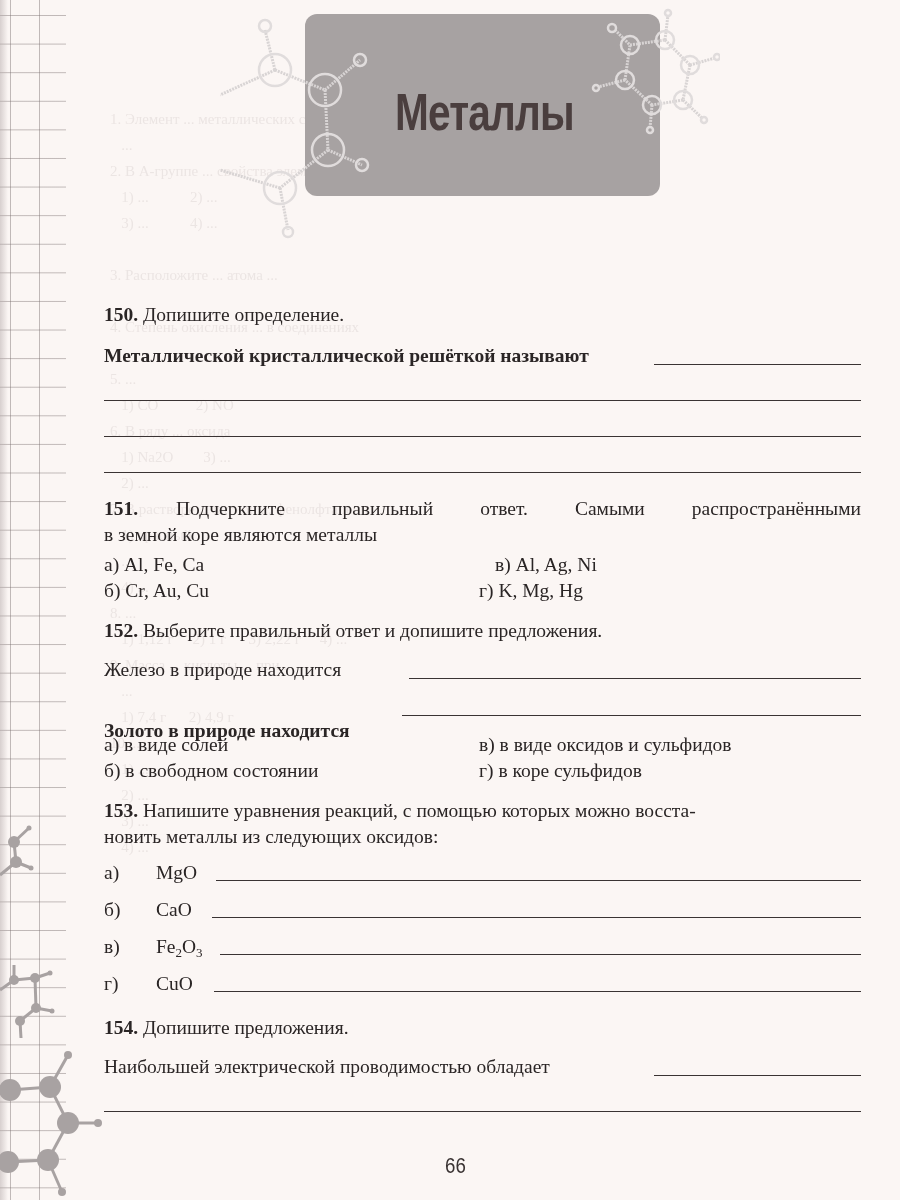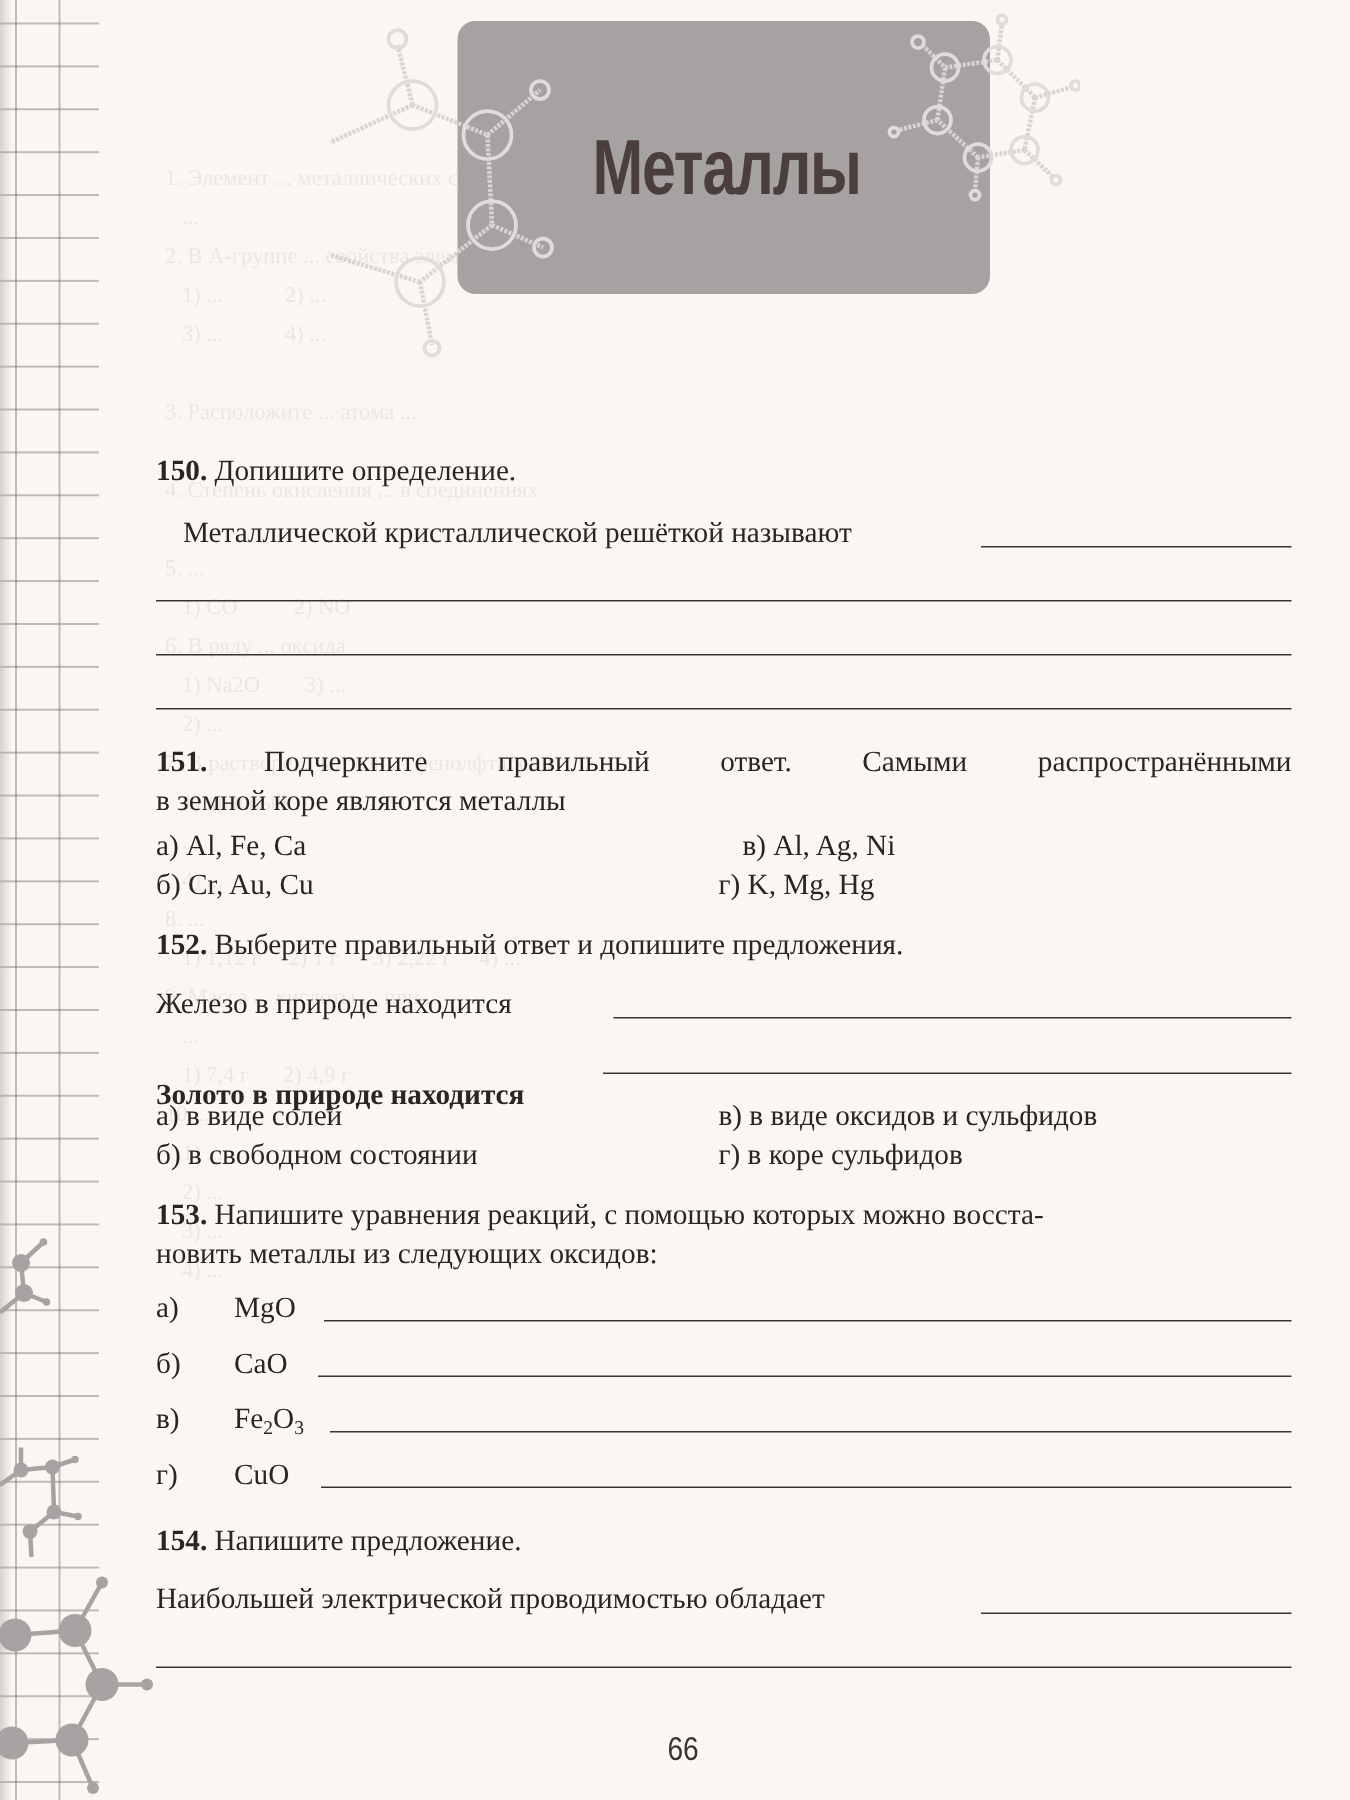--- a/index.html
+++ b/index.html
@@ -186,21 +186,21 @@
   </g>
 </svg>
 <div class="banner-title">Металлы</div>
 
 <div class="content">
 
   <div class="abs" style="top:304px;left:0;">
     <span class="num">150.</span>
     <span>Допишите определение.</span>
   </div>
-  <div class="abs" style="top:345px;left:18px;">Металлической кристаллической решёткой называют</div>
+  <div class="abs" style="top:345px;left:0;font-weight:bold;">Металлической кристаллической решёткой называют</div>
   <div class="line" style="top:364px;left:550px;width:207px;"></div>
   <div class="line" style="top:400px;left:0;width:757px;"></div>
   <div class="line" style="top:436px;left:0;width:757px;"></div>
   <div class="line" style="top:472px;left:0;width:757px;"></div>
 
   <div class="abs" style="top:498px;left:0;width:757px;display:flex;">
     <span class="num">151.</span>&nbsp;
     <span style="text-align:justify;text-align-last:justify;flex:1;word-spacing:12px;margin-left:33px;">Подчеркните правильный ответ. Самыми распространёнными</span>
   </div>
   <div class="abs" style="top:524px;left:0;">в земной коре являются металлы</div>
@@ -239,20 +239,20 @@
   <div class="abs" style="top:936px;left:0;">в)</div>
   <div class="abs" style="top:936px;left:52px;"><span>Fe</span><span class="sub">2</span><span>O</span><span class="sub">3</span></div>
   <div class="line" style="top:954px;left:116px;width:641px;"></div>
 
   <div class="abs" style="top:973px;left:0;">г)</div>
   <div class="abs" style="top:973px;left:52px;">CuO</div>
   <div class="line" style="top:991px;left:110px;width:647px;"></div>
 
   <div class="abs" style="top:1017px;left:0;">
     <span class="num">154.</span>
-    <span>Напишите предложение.</span>
+    <span>Допишите предложения.</span>
   </div>
   <div class="abs" style="top:1056px;left:0;">Наибольшей электрической проводимостью обладает</div>
   <div class="line" style="top:1075px;left:550px;width:207px;"></div>
   <div class="line" style="top:1111px;left:0;width:757px;"></div>
 </div>
 
 <div class="pagenum">66</div>
 
 </body></html>

